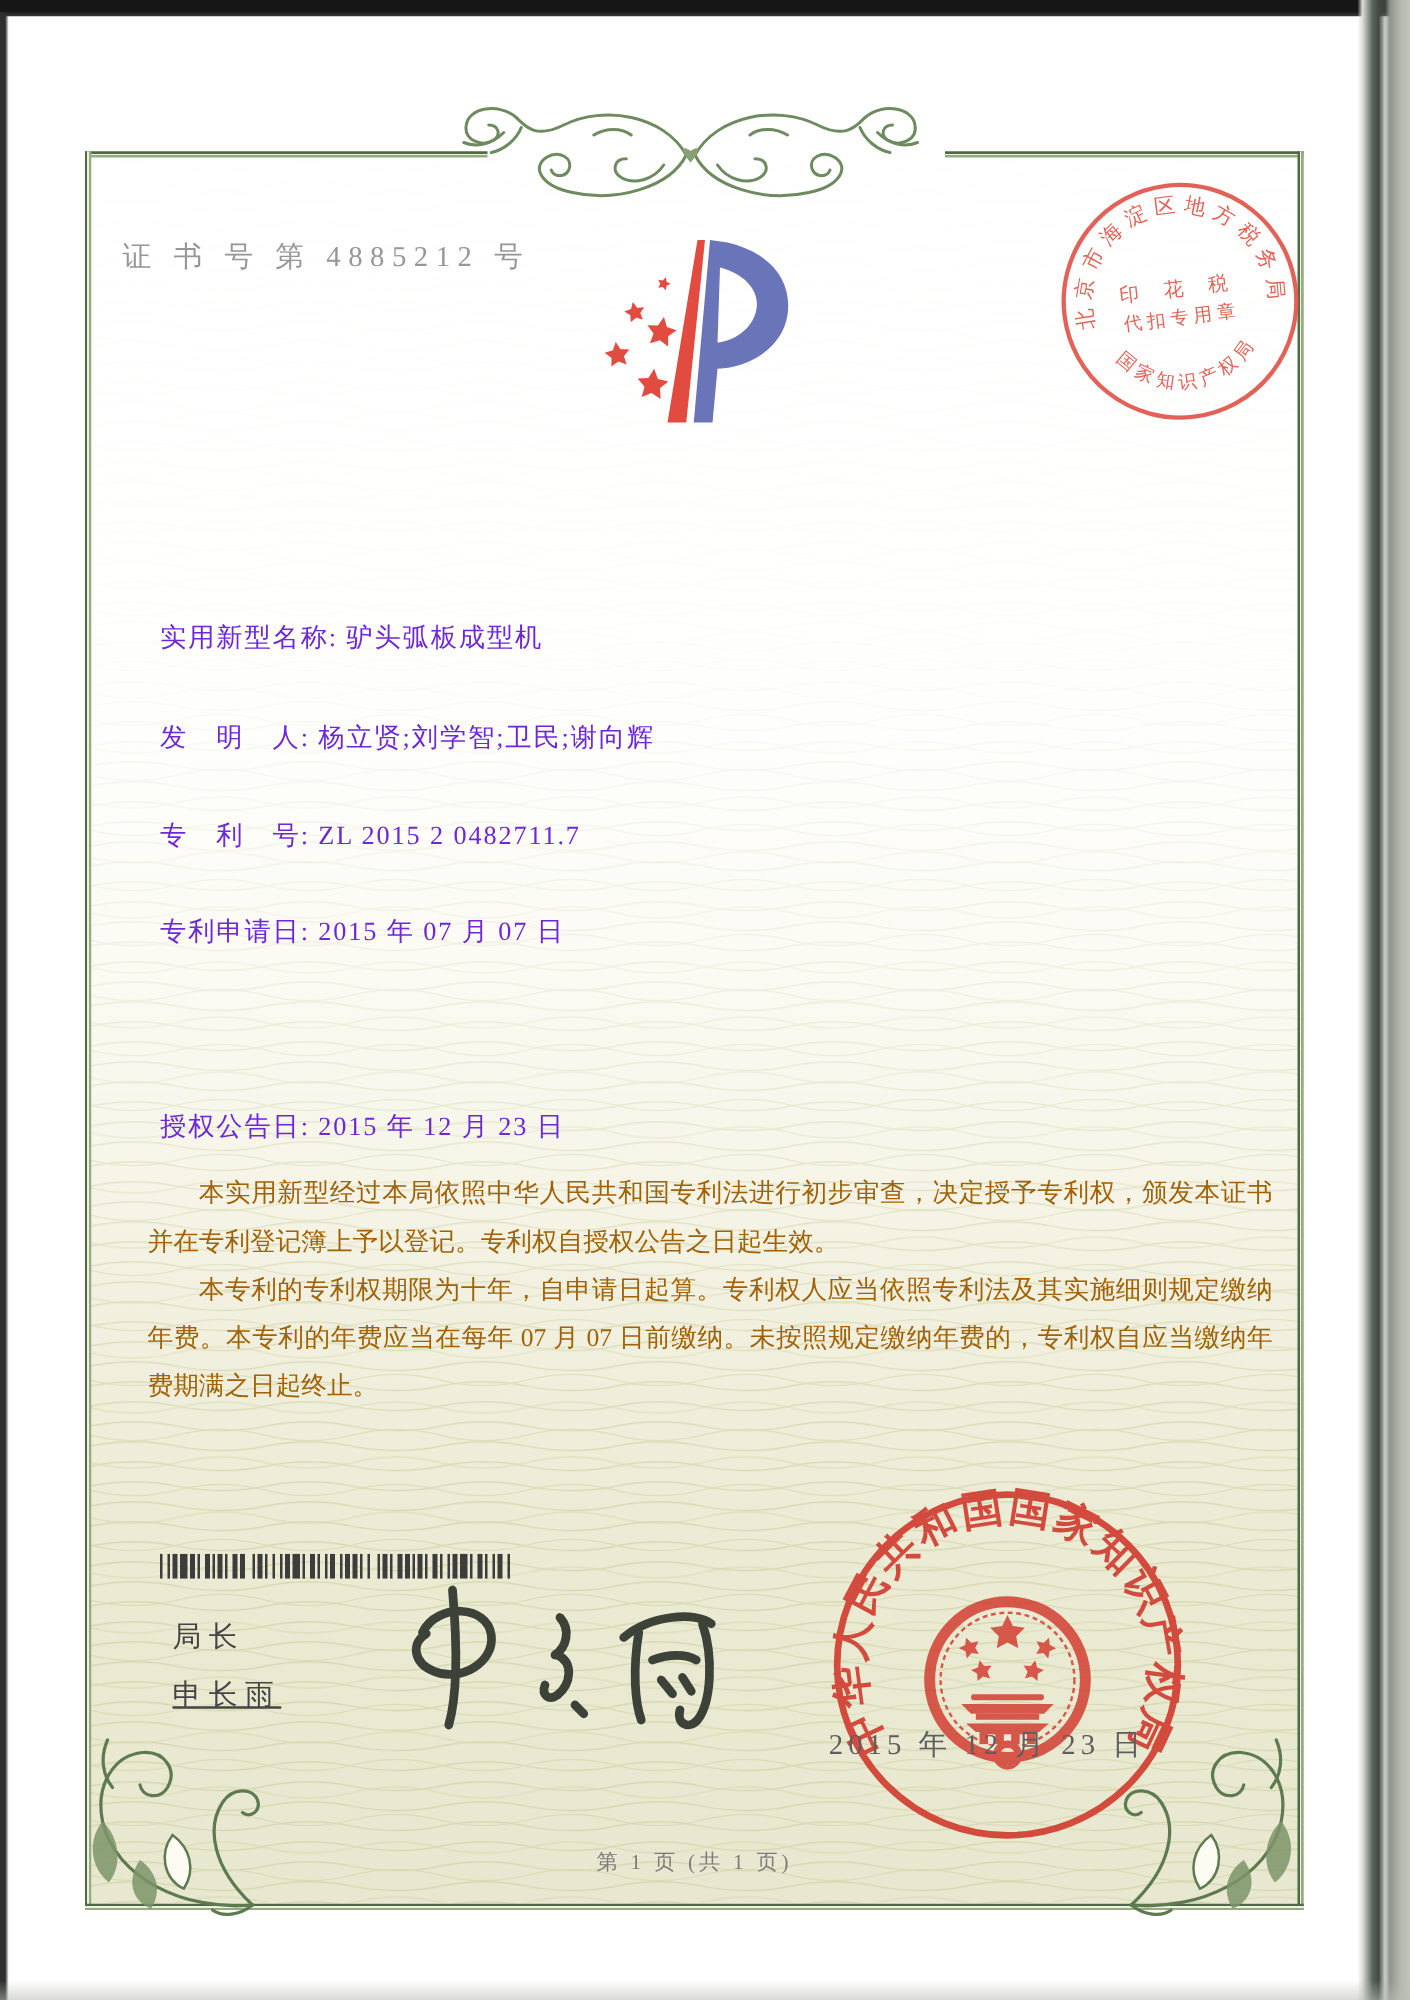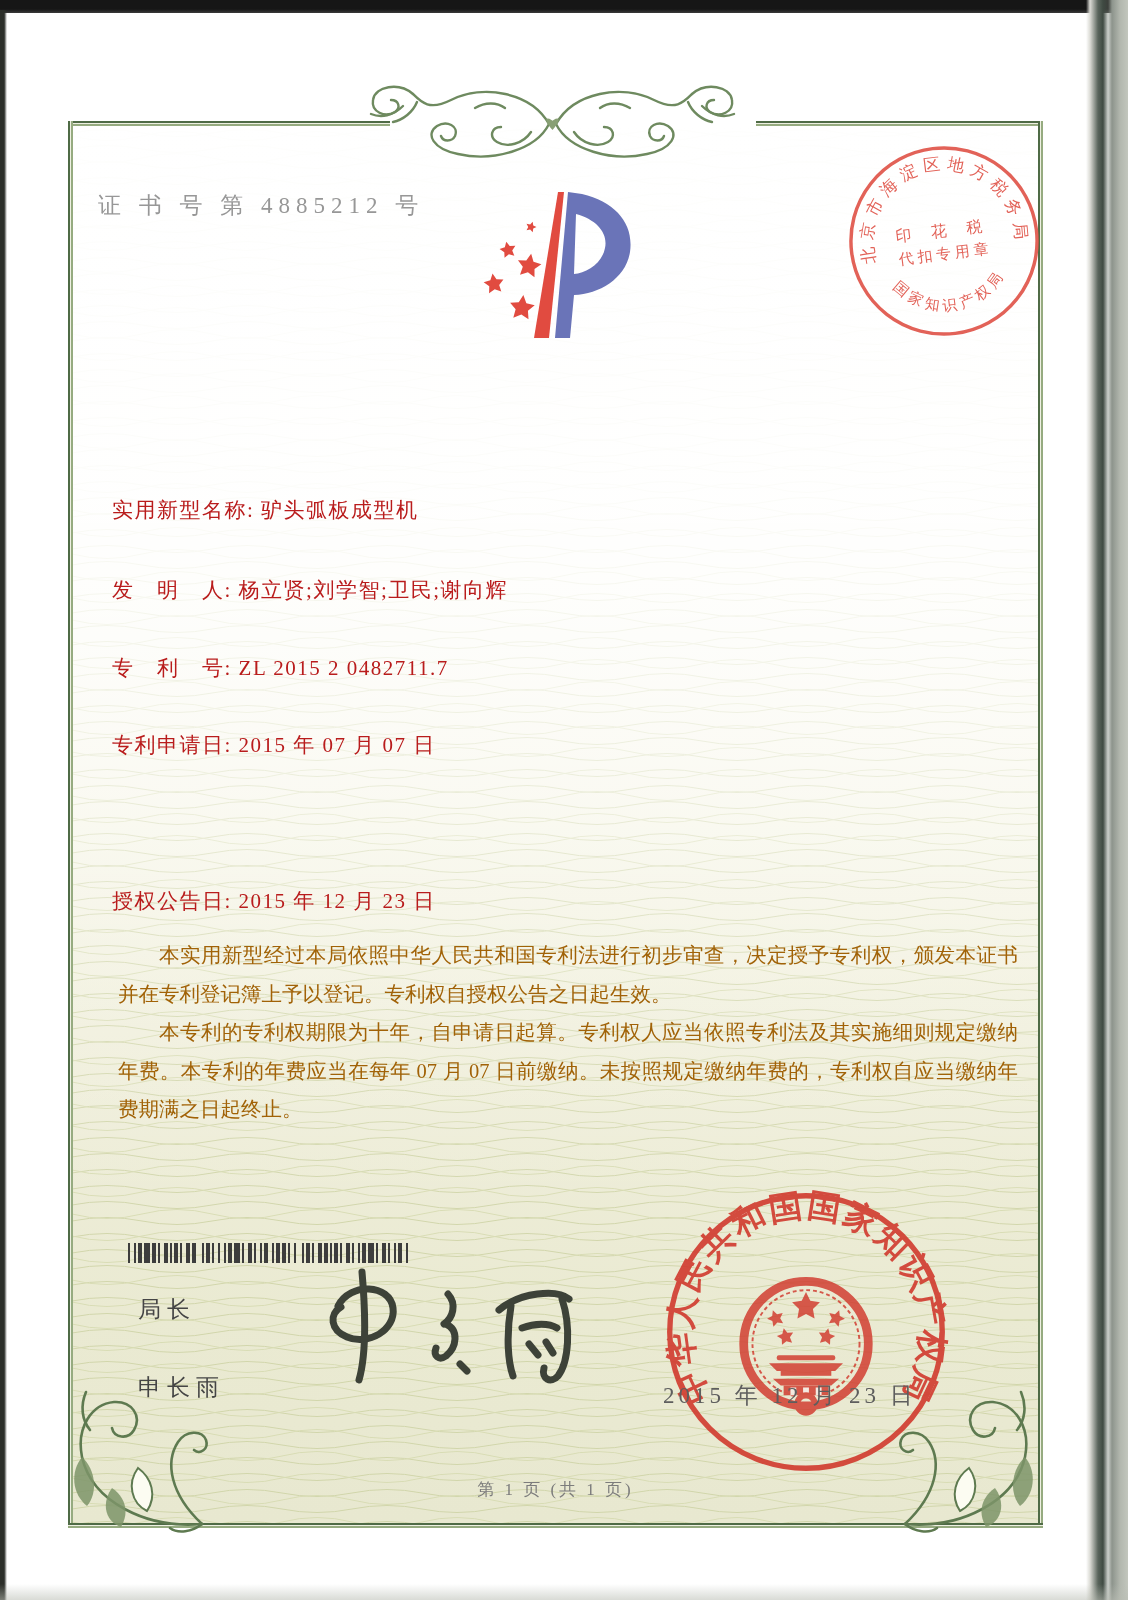--- a/index.html
+++ b/index.html
@@ -29,28 +29,28 @@
   .b-left{left:68px;top:121px;height:1407px;}
   .b-right{left:1038px;top:121px;height:1407px;}
   .b-bottom{left:68px;top:1523px;width:975px;}
 
   .ornament{position:absolute;z-index:6;}
 
   
   .txt{position:absolute;z-index:10;color:#6b6b6b;}
   .cert-no{left:98px;top:190px;font-size:23px;letter-spacing:6px;color:#979797;}
   .title{left:68px;top:350px;width:975px;text-align:center;font-size:50px;letter-spacing:15px;font-weight:600;color:#5c5c5c;}
-  .field{left:112px;font-size:21px;letter-spacing:1.5px;color:#b91c1c;white-space:nowrap;}
+  .field{left:128px;font-size:21px;letter-spacing:1.5px;color:#6d28d9;white-space:nowrap;}
   .f0{top:496px;} .f1{top:576px;} .f2{top:654px;} .f3{top:731px;} .f4{top:809px;} .f5{top:887px;}
   .paras{left:118px;top:936px;width:900px;font-size:20.5px;line-height:38.5px;color:#a16207;text-align:justify;}
   .paras p{margin:0;text-indent:2em;}
   .footer-page{left:68px;top:1478px;width:975px;text-align:center;font-size:17px;letter-spacing:3px;color:#7c7c7c;}
 
   .sig-label{position:absolute;left:138px;z-index:10;font-family:"Liberation Sans","DejaVu Sans",sans-serif;font-size:23px;letter-spacing:6px;color:#454545;}
-  .lab1{top:1294px;} .lab2{top:1372px;}
+  .lab1{top:1294px;} .lab2{top:1340px;text-decoration:underline;}
 
   .barcode{position:absolute;left:128px;top:1243px;width:283px;height:20px;z-index:10;display:flex;overflow:hidden;}
   .barcode span{display:inline-block;height:100%;flex:none;}
   .bc-bar{background:#3d3d3d;}
 
   .signature{position:absolute;left:300px;top:1266px;z-index:11;}
 
   .stamp-tax{position:absolute;left:845px;top:142px;width:198px;height:198px;z-index:12;transform:rotate(-7deg);opacity:.92;}
   .seal-main{position:absolute;left:660px;top:1186px;width:292px;height:292px;z-index:12;opacity:.9;}
   .seal-date{left:663px;top:1380px;width:300px;font-size:23px;letter-spacing:4px;color:#5e5e5e;z-index:13;}

